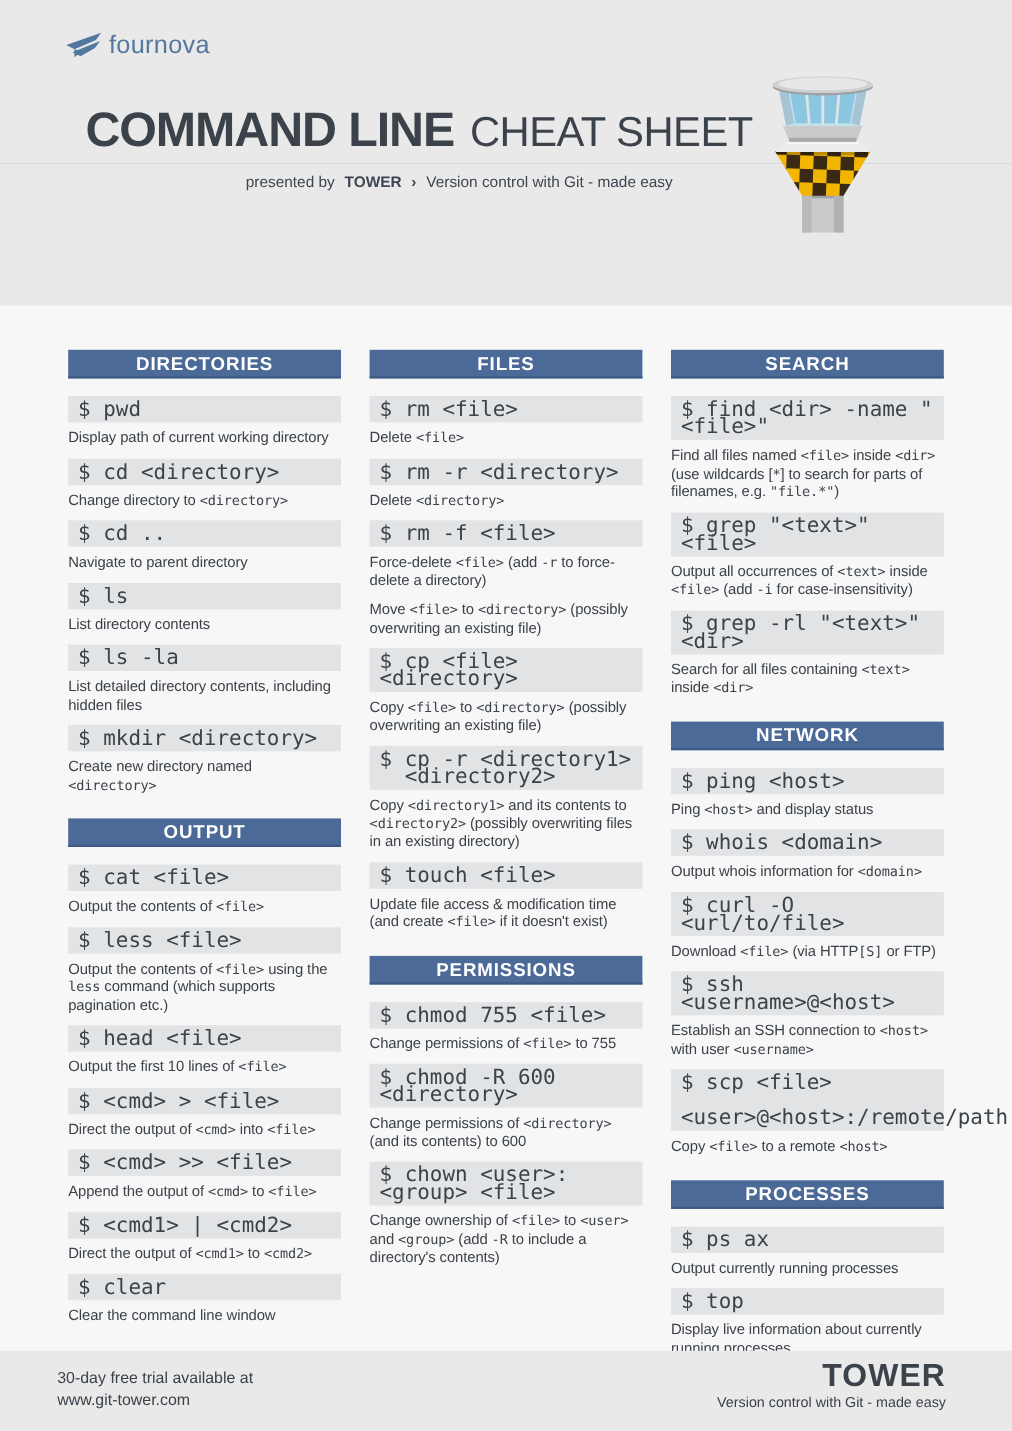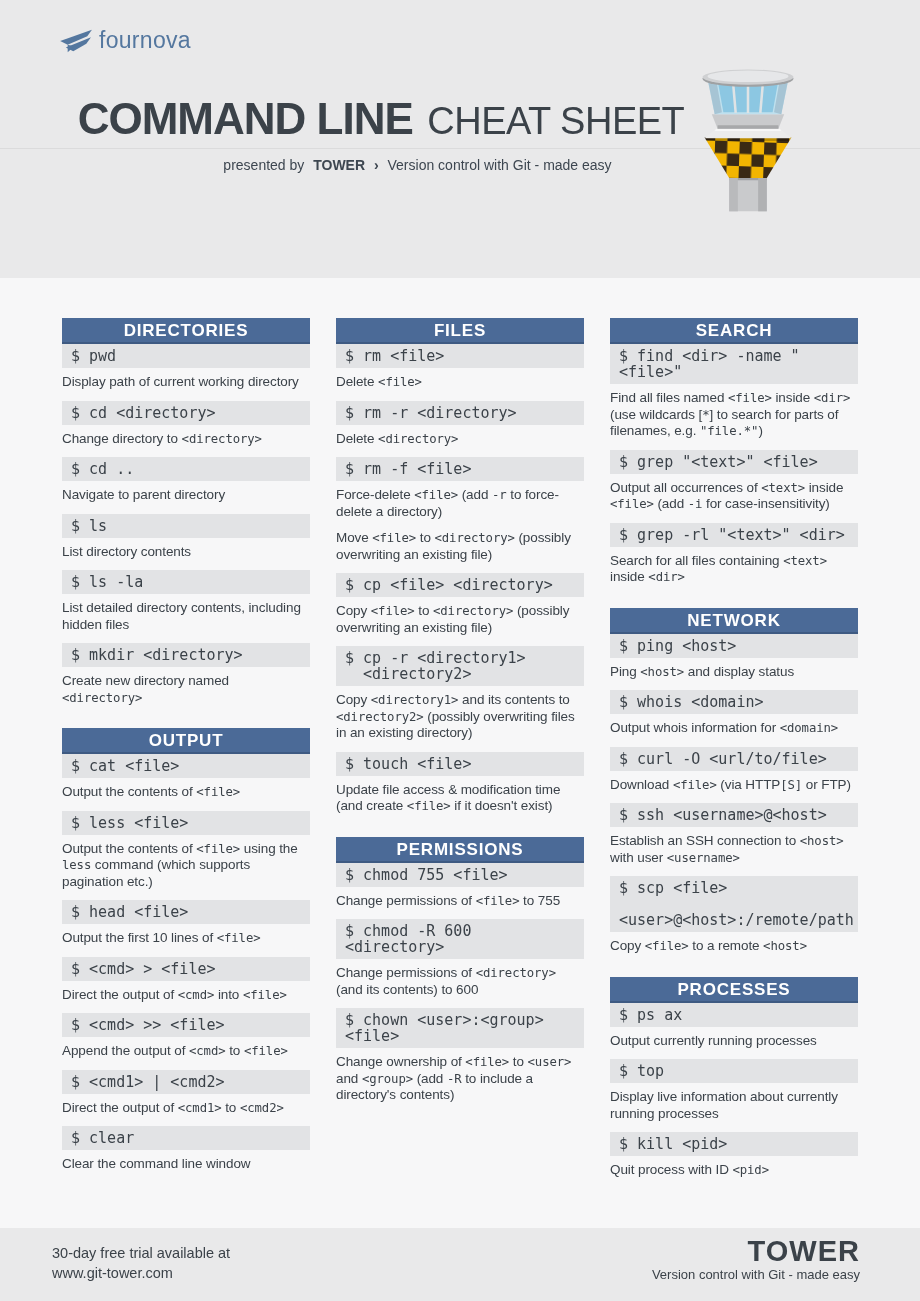--- a/index.html
+++ b/index.html
@@ -21,24 +21,24 @@
   .subtitle .chev { font-weight:700; }
   .tower { position:absolute; left:690px; top:68px; width:116px; height:152px; }
 
   
   .main { position:absolute; top:278px; left:0; width:920px; height:950px; background:var(--bg-inner,#f7f7f8); }
   .columns { position:absolute; top:40px; left:62px; display:flex; gap:26px; }
   .column { width:248px; }
   .section { margin-bottom:22px; }
   .section-header { background:var(--accent,#4b6a97); border-bottom:2px solid #3e5a82; color:#fff;
                     text-align:center; font-weight:700; font-size:17px; height:26px; line-height:25px; letter-spacing:0.8px; }
-  .section-header { }
+  .section-header { margin-bottom:16px; }
   .entry { margin-bottom:10px; }
   .cmd-box { background:var(--cmd-bg,#e2e3e5); color:var(--text,#3b4249);
-             font-family:"DejaVu Sans Mono", monospace; font-size:15px; line-height:16px;
+             font-family:"DejaVu Sans Mono", monospace; font-size:19px; line-height:16px;
              padding:4px 9px; margin-bottom:6px; white-space:pre-wrap; }
   .desc { font-size:13.5px; line-height:16.5px; color:var(--text,#3b4249); letter-spacing:-0.1px; }
   .code-inline { font-family:"DejaVu Sans Mono", monospace; font-size:12.3px; }
 
   
   .footer { position:absolute; bottom:0; left:0; width:920px; height:73px; background:var(--bg-outer,#e9e9ea); }
   .trial { position:absolute; left:52px; top:15px; font-size:14.5px; line-height:20px; color:var(--text,#3b4249); }
   .trial-url { display:block; color:var(--text,#3b4249); text-decoration:none; cursor:pointer; }
   .brand { position:absolute; right:60px; top:7px; text-align:right; }
   .brand-name { font-size:29px; font-weight:800; color:var(--text,#3b4249); letter-spacing:1px; line-height:32px; }

